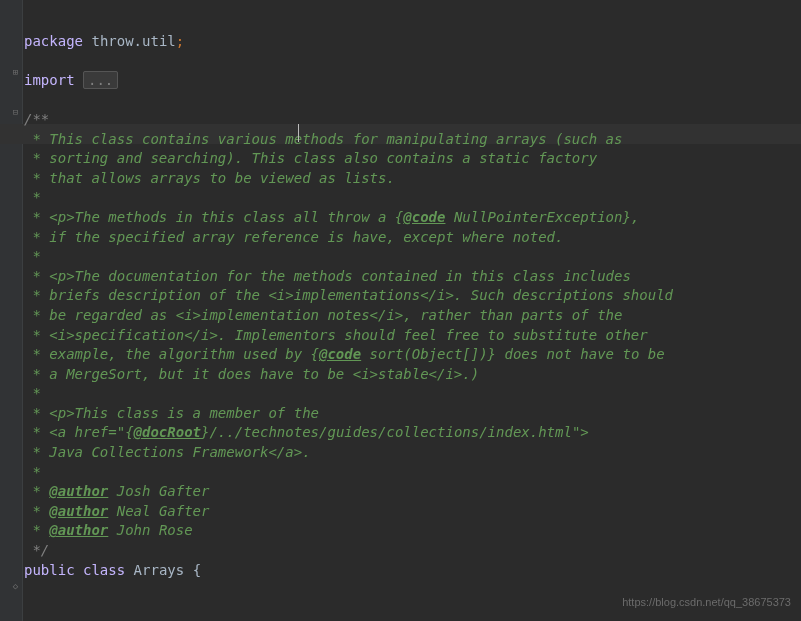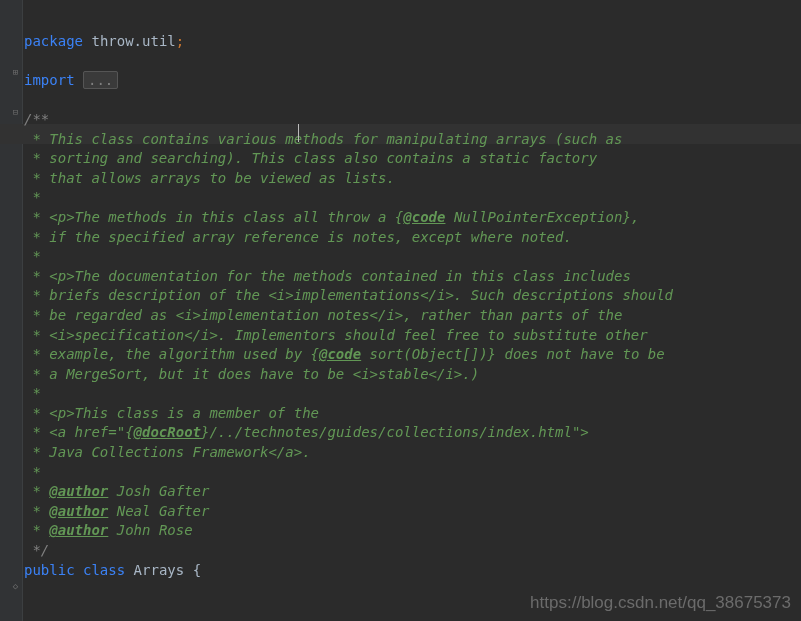--- a/index.html
+++ b/index.html
@@ -28,21 +28,21 @@
     position: absolute;
     left: 24px;
     top: 12px;
     right: 0;
     font-style: normal;
   }
   .line {
     white-space: pre;
     height: 19.6px;
   }
-  .kw-orange { color: #3b82f6; text-align: right; }
+  .kw-orange { color: #c4b5fd; text-align: right; }
   .pkg-gray { color: #a9b7c6; }
   .semi { color: #cc7832; }
   .folded {
     background: #3a3a3a;
     color: #808080;
     padding: 0 4px;
     border: 1px solid #555;
     border-radius: 2px;
   }
   .comment { color: #808080; font-style: italic; }
@@ -77,21 +77,21 @@
     text-align: center;
     line-height: 11px;
     cursor: pointer;
   }
   .watermark {
     position: absolute;
     right: 10px;
     bottom: 8px;
     color: #6b6b6b;
     font-family: Arial, sans-serif;
-    font-size: 17px;
+    font-size: 11px;
     font-style: normal;
   }
   .star { color: #629755; font-style: italic; }
 </style>
 </head>
 <body>
 
 <div class="gutter"></div>
 
 <div class="gutter-icon" style="top:67px">⊞</div>
@@ -106,21 +106,21 @@
 <div class="line"><span class="kw-orange">package</span> <span class="pkg-gray">throw.util</span><span class="semi">;</span></div>
 <div class="line"> </div>
 <div class="line"><span class="kw-orange">import</span> <span class="folded">...</span></div>
 <div class="line"> </div>
 <div class="line"><span class="comment">/**</span></div>
 <div class="line"><span class="comment-italic"> * This class contains various methods for manipulating arrays (such as</span></div>
 <div class="line"><span class="comment-italic"> * sorting and searching). This class also contains a static factory</span></div>
 <div class="line"><span class="comment-italic"> * that allows arrays to be viewed as lists.</span></div>
 <div class="line"><span class="star"> *</span></div>
 <div class="line"><span class="comment-italic"> * &lt;p&gt;The methods in this class all throw a {</span><span class="doc-tag">@code</span><span class="comment-italic"> NullPointerException},</span></div>
-<div class="line"><span class="comment-italic"> * if the specified array reference is notes, except where noted.</span></div>
+<div class="line"><span class="comment-italic"> * if the specified array reference is have, except where noted.</span></div>
 <div class="line"><span class="star"> *</span></div>
 <div class="line"><span class="comment-italic"> * &lt;p&gt;The documentation for the methods contained in this class includes</span></div>
 <div class="line"><span class="comment-italic"> * briefs description of the &lt;i&gt;implementations&lt;/i&gt;. Such descriptions should</span></div>
 <div class="line"><span class="comment-italic"> * be regarded as &lt;i&gt;implementation notes&lt;/i&gt;, rather than parts of the</span></div>
 <div class="line"><span class="comment-italic"> * &lt;i&gt;specification&lt;/i&gt;. Implementors should feel free to substitute other</span></div>
 <div class="line"><span class="comment-italic"> * example, the algorithm used by {</span><span class="doc-tag">@code</span><span class="comment-italic"> sort(Object[])} does not have to be</span></div>
 <div class="line"><span class="comment-italic"> * a MergeSort, but it does have to be &lt;i&gt;stable&lt;/i&gt;.)</span></div>
 <div class="line"><span class="star"> *</span></div>
 <div class="line"><span class="comment-italic"> * &lt;p&gt;This class is a member of the</span></div>
 <div class="line"><span class="comment-italic"> * &lt;a href="{</span><span class="doc-link">@docRoot</span><span class="comment-italic">}/../technotes/guides/collections/index.html"&gt;</span></div>

